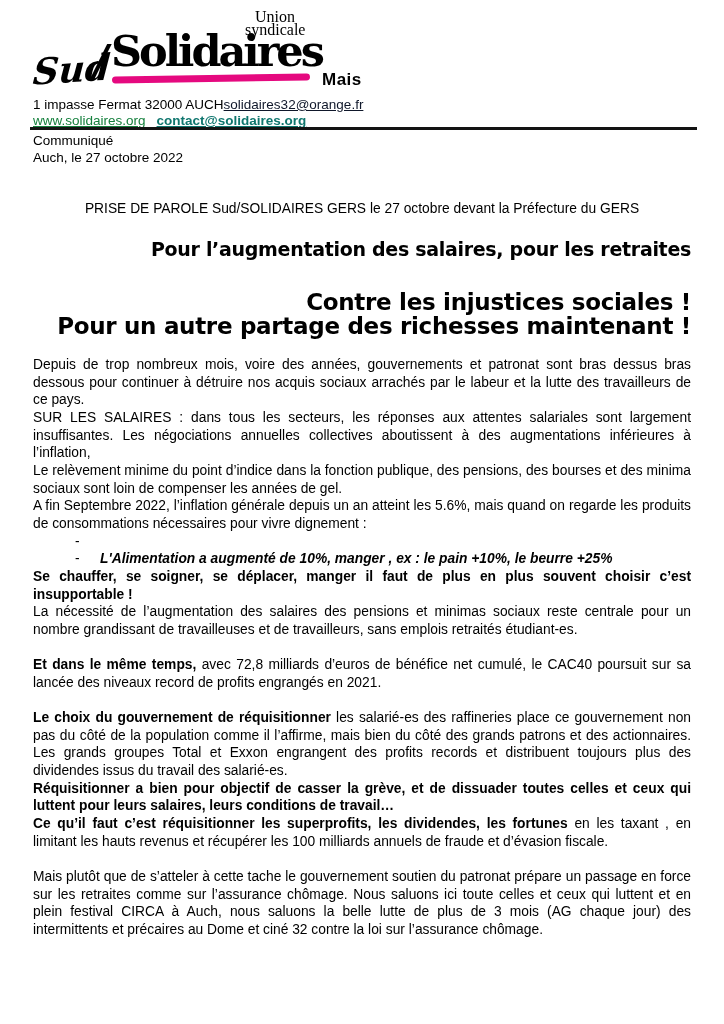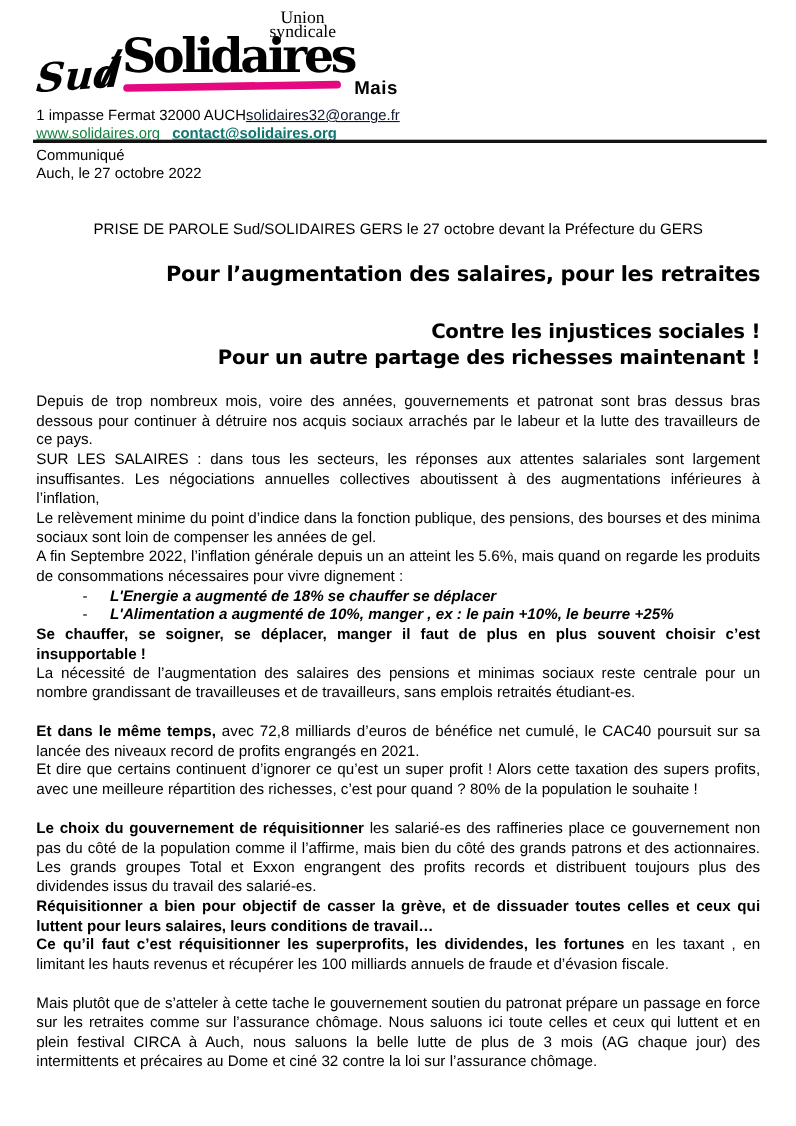--- a/index.html
+++ b/index.html
@@ -77,21 +77,21 @@
   .main-title {
     position:absolute; left:33px; right:33px; top:238px;
     text-align:right;
     font-family:"DejaVu Sans", sans-serif;
     font-weight:bold; font-size:19px; letter-spacing:-0.3px;
   }
   .subtitles {
     position:absolute; left:33px; right:33px; top:290px;
     text-align:right;
     font-family:"DejaVu Sans", sans-serif;
-    font-weight:bold; font-size:18px; line-height:24px; letter-spacing:-0.3px;
+    font-weight:bold; font-size:23px; line-height:24px; letter-spacing:-0.3px;
   }
 
   
   .body-text {
     position:absolute; left:33px; right:33px; top:356px;
     font-size:13.8px; line-height:17.65px;
     text-align:justify;
   }
   .body-text p { margin:0; }
   .gap { height:17.65px; }
@@ -142,34 +142,32 @@
   </div>
 
   <div class="body-text">
     <p>Depuis de trop nombreux mois, voire des années, gouvernements et patronat sont bras dessus bras dessous pour continuer à détruire nos acquis sociaux arrachés par le labeur et la lutte des travailleurs de ce pays.</p>
     <p>SUR LES SALAIRES : dans tous les secteurs,  les réponses aux attentes salariales sont largement insuffisantes. Les négociations annuelles collectives aboutissent à des augmentations inférieures à l’inflation,</p>
     <p>Le relèvement minime du point d’indice dans la fonction publique, des pensions, des bourses et des minima sociaux  sont loin de  compenser les années de gel.</p>
     <p>A fin Septembre 2022, l’inflation générale depuis un an atteint les 5.6%, mais quand on regarde les produits de consommations nécessaires pour vivre dignement :</p>
 
     <div class="bullet">
       <span class="marker">-</span>
-      <span>L'Energie a augmenté de 18% se chauffer se déplacer</span>
     </div>
     <div class="bullet">
       <span class="marker">-</span>
       <span>L'Alimentation a augmenté de 10%, manger , ex : le pain +10%,  le beurre +25%</span>
     </div>
 
     <p class="bi">Se chauffer, se soigner, se déplacer,  manger il faut de plus en plus souvent choisir c’est insupportable !</p>
     <p>La nécessité de l’augmentation des salaires des pensions et minimas sociaux reste centrale pour un nombre grandissant de travailleuses et de travailleurs, sans emplois retraités étudiant-es.</p>
 
     <div class="gap"></div>
 
     <p><span class="b">Et dans le même temps,</span><span> avec 72,8 milliards d’euros de bénéfice net cumulé, le CAC40 poursuit sur sa lancée des niveaux record de profits engrangés en 2021.</span></p>
-    <p>Et dire que certains continuent d’ignorer ce qu’est un super profit ! Alors cette taxation des supers profits, avec une meilleure répartition des richesses, c’est pour quand ? 80% de la population le souhaite !</p>
 
     <div class="gap"></div>
 
     <p><span class="b">Le choix du gouvernement de réquisitionner</span><span> les salarié-es des raffineries place ce gouvernement non pas du côté de la population comme il l’affirme, mais bien du côté des grands patrons et des actionnaires. Les grands groupes Total et Exxon engrangent des profits records et distribuent toujours plus des dividendes issus du travail des salarié-es.</span></p>
     <p class="b">Réquisitionner a bien pour objectif de casser la grève, et de dissuader toutes celles et ceux qui luttent pour leurs salaires, leurs conditions de travail…</p>
     <p><span class="b">Ce qu’il faut c’est réquisitionner les superprofits, les dividendes, les fortunes</span><span>  en les taxant , en limitant les hauts revenus et récupérer les 100 milliards annuels de fraude et d’évasion fiscale.</span></p>
 
     <div class="gap"></div>
 
     <p>Mais plutôt que de s’atteler à cette tache le gouvernement soutien du patronat prépare un passage en force sur les retraites comme sur l’assurance chômage. Nous saluons ici  toute celles et ceux qui luttent et en plein festival CIRCA à Auch,  nous saluons la belle lutte de plus de  3 mois (AG chaque jour) des intermittents  et précaires au Dome et ciné 32 contre la loi sur l’assurance chômage.</p>

